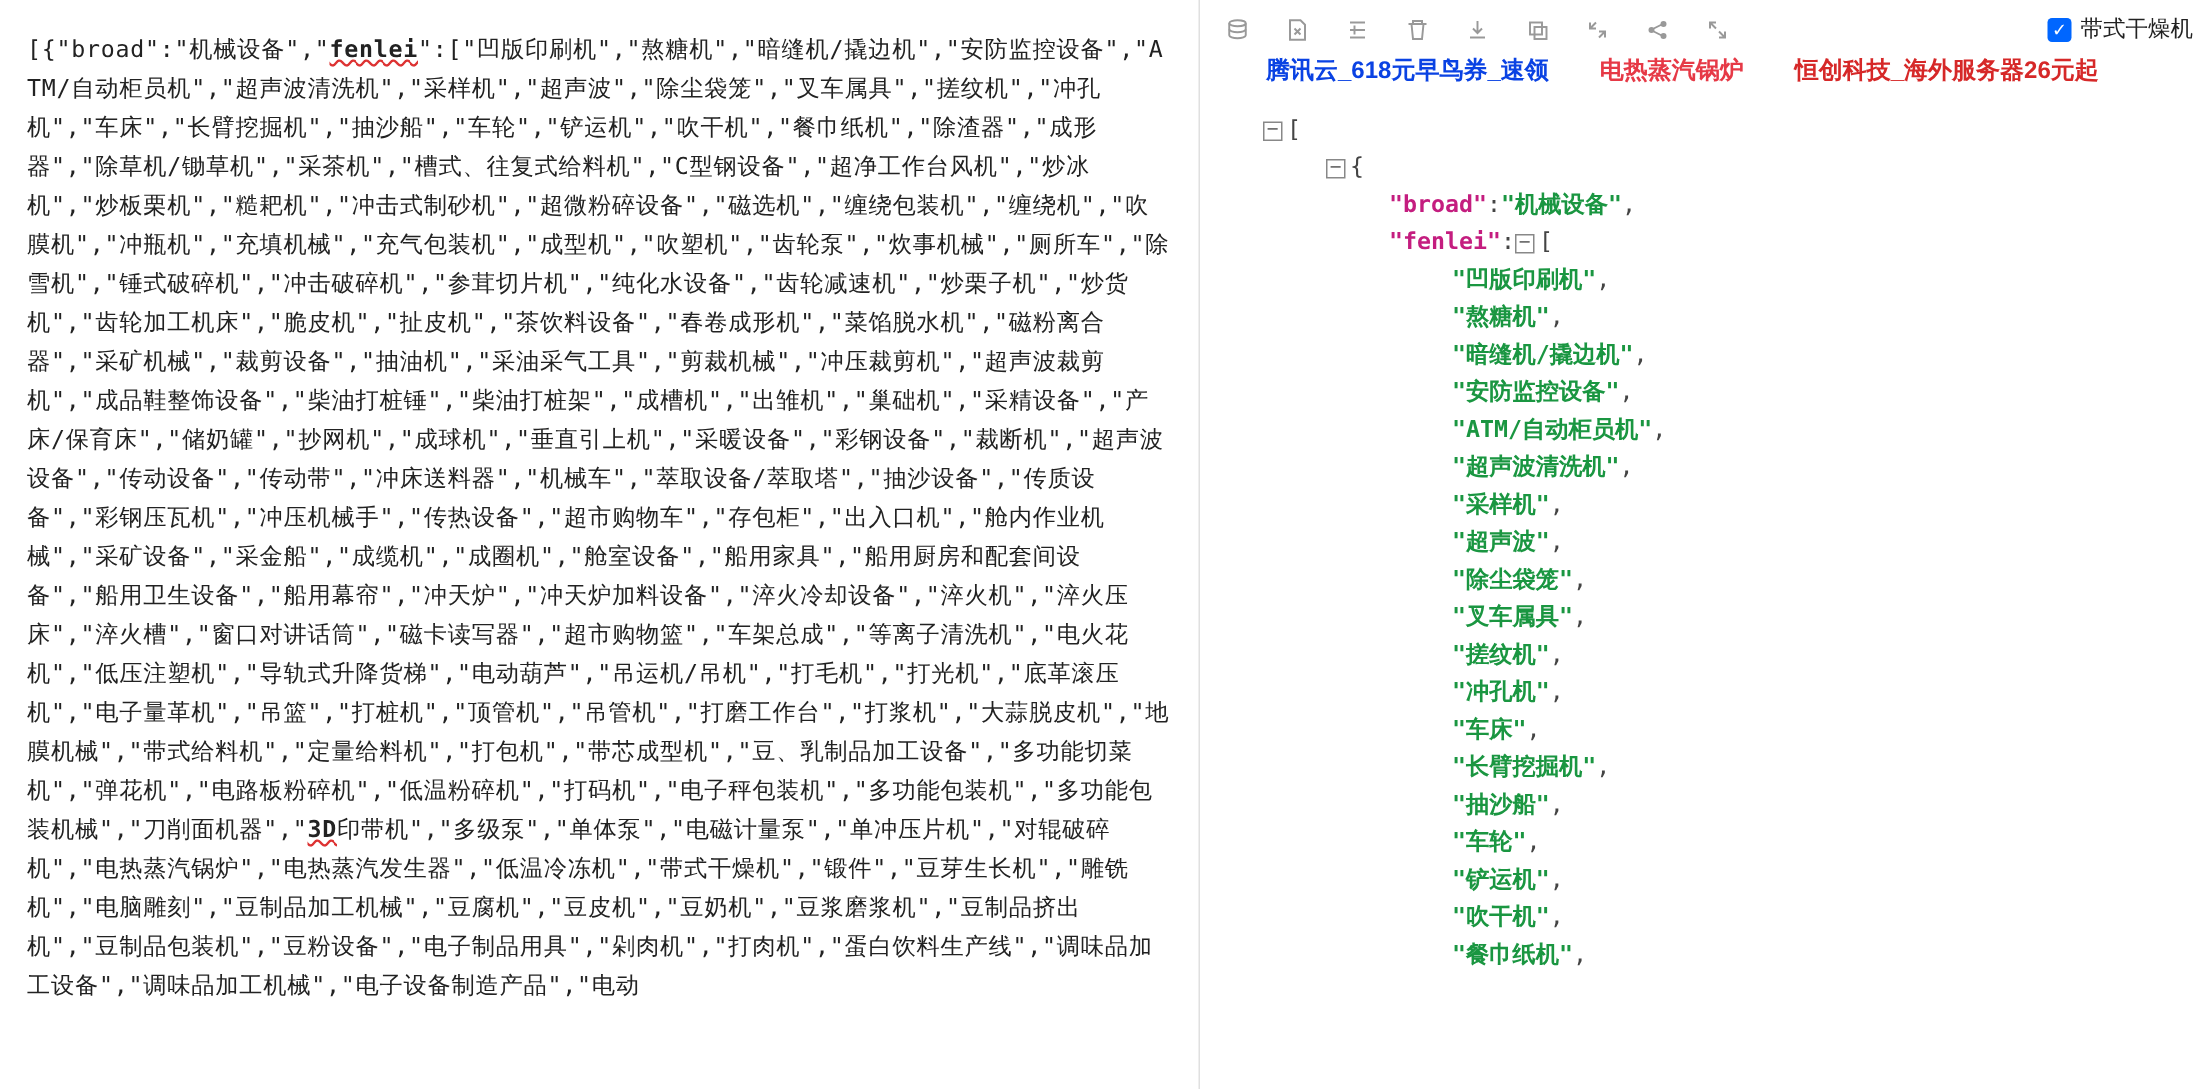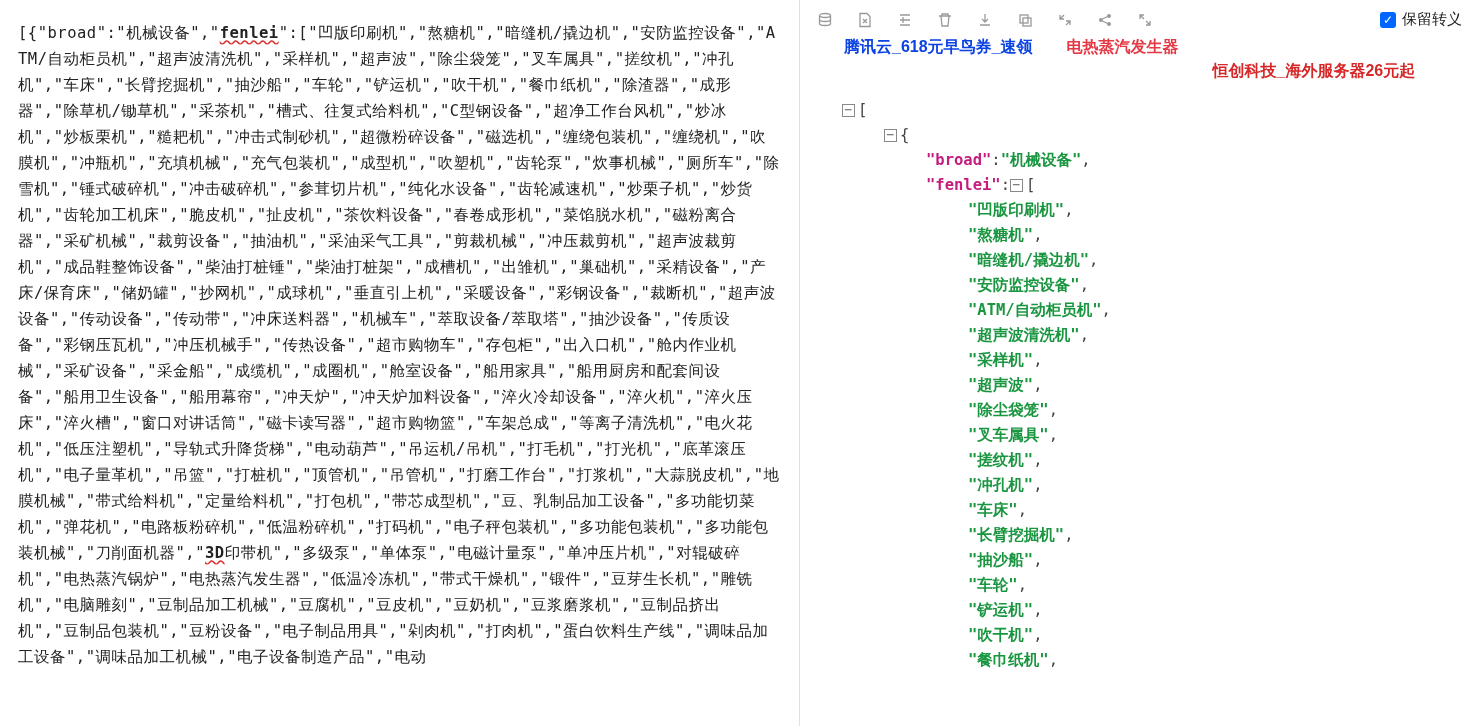--- a/index.html
+++ b/index.html
@@ -73,21 +73,21 @@
 .ads-row {
   display: flex;
   gap: 34px;
   padding: 2px 0 10px 40px;
   font-size: 16px;
   font-weight: 700;
 }
 .ad-link { cursor: pointer; }
 .ad1 { color: #0a42e3; }
 .ad2 { color: #e63946; }
-.ad3 { color: #d62828; margin-top: 24px; }
+.ad3 { color: #d62828; }
 .json-tree {
   font-family: Consolas, Menlo, Monaco, monospace;
   font-size: 15.5px;
   line-height: 25px;
   padding: 6px 0 0 38px;
   overflow: hidden;
   font-weight: 700;
 }
 .json-tree .line { white-space: nowrap; }
 .bracket { color: #444; font-weight: 500; }
@@ -170,27 +170,27 @@
         </svg>
       </span>
     <span class="icon">
         <svg viewBox="0 0 16 16" width="16" height="16" fill="none" stroke="currentColor" stroke-width="1.3">
           <path d="M3 3l4 4M3 7V3h4M13 13l-4-4M13 9v4H9"></path>
         </svg>
       </span>
     <span class="spacer"></span>
     <label class="checkbox-wrap">
       <span class="chk">✓</span>
-      <span>保留转义</span>
+      <span>带式干燥机</span>
     </label>
   </div>
 
   <div class="ads-row">
     <span class="ad-link ad1">腾讯云_618元早鸟券_速领</span>
-    <span class="ad-link ad2">电热蒸汽发生器</span>
+    <span class="ad-link ad2">电热蒸汽锅炉</span>
     <span class="ad-link ad3">恒创科技_海外服务器26元起</span>
   </div>
 
   <div class="json-tree" id="json-tree">
       <div class="line"><span class="collapse">−</span><span class="bracket">[</span></div>
       <div class="line indent1"><span class="collapse">−</span><span class="bracket">{</span></div>
       <div class="line indent2"><span class="key">"broad"</span><span class="colon">:</span><span class="str">"机械设备"</span><span class="comma">,</span></div>
       <div class="line indent2"><span class="key">"fenlei"</span><span class="colon">:</span><span class="collapse">−</span><span class="bracket">[</span></div>
       <div class="line indent3"><span class="str">"凹版印刷机"</span><span class="comma">,</span></div>
       <div class="line indent3"><span class="str">"熬糖机"</span><span class="comma">,</span></div>

